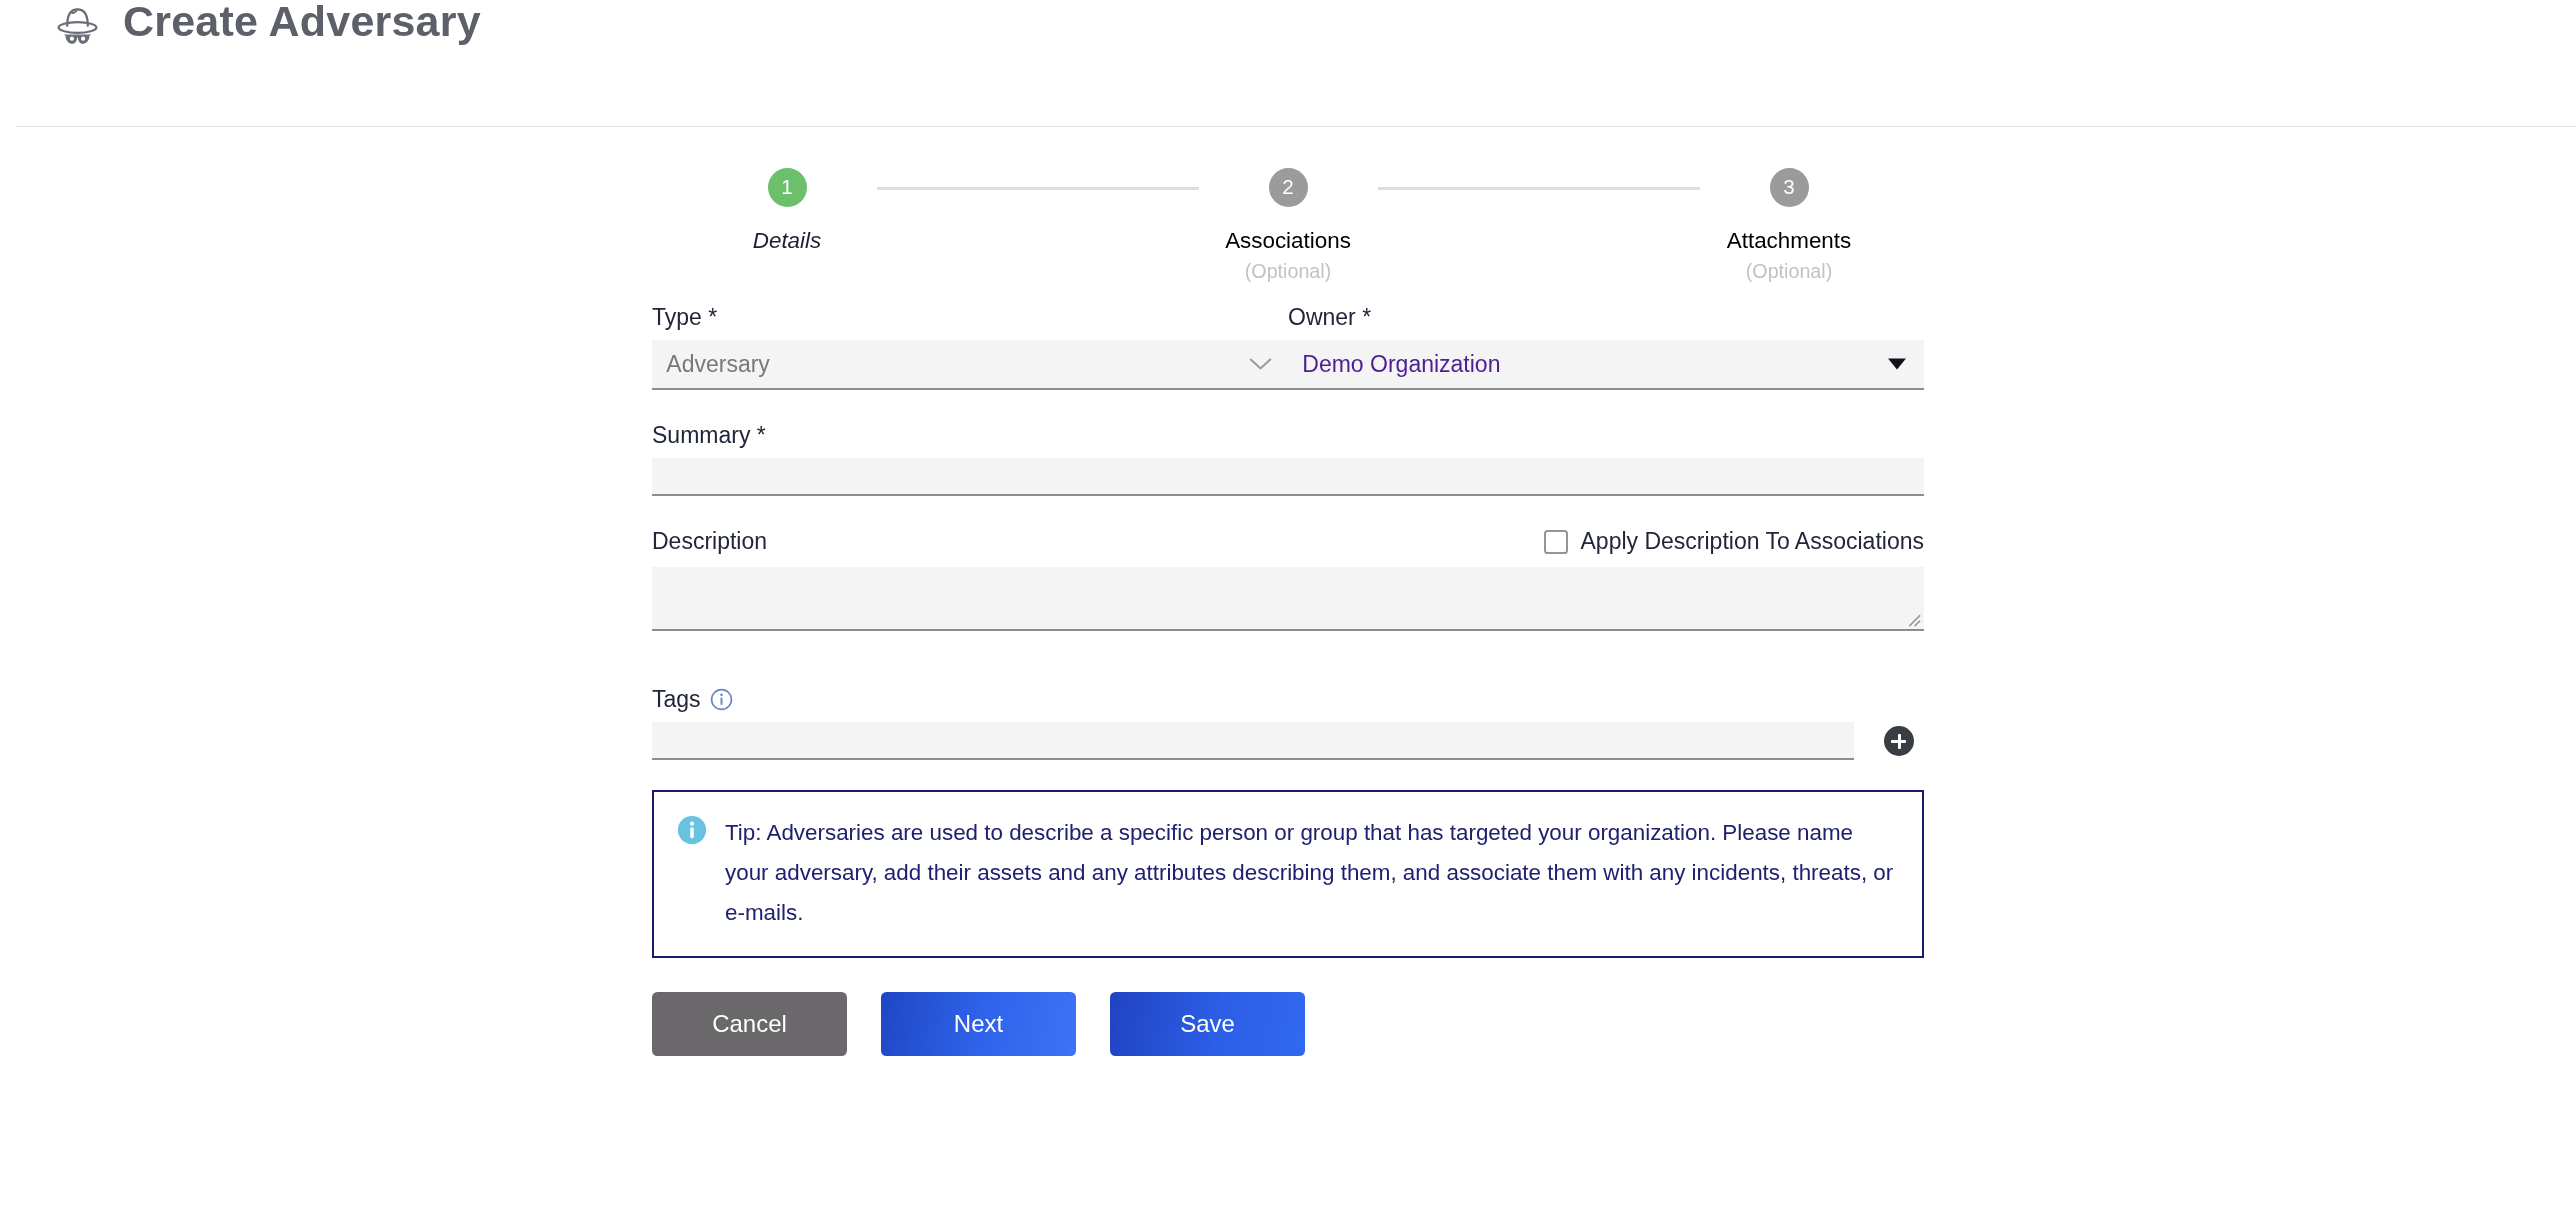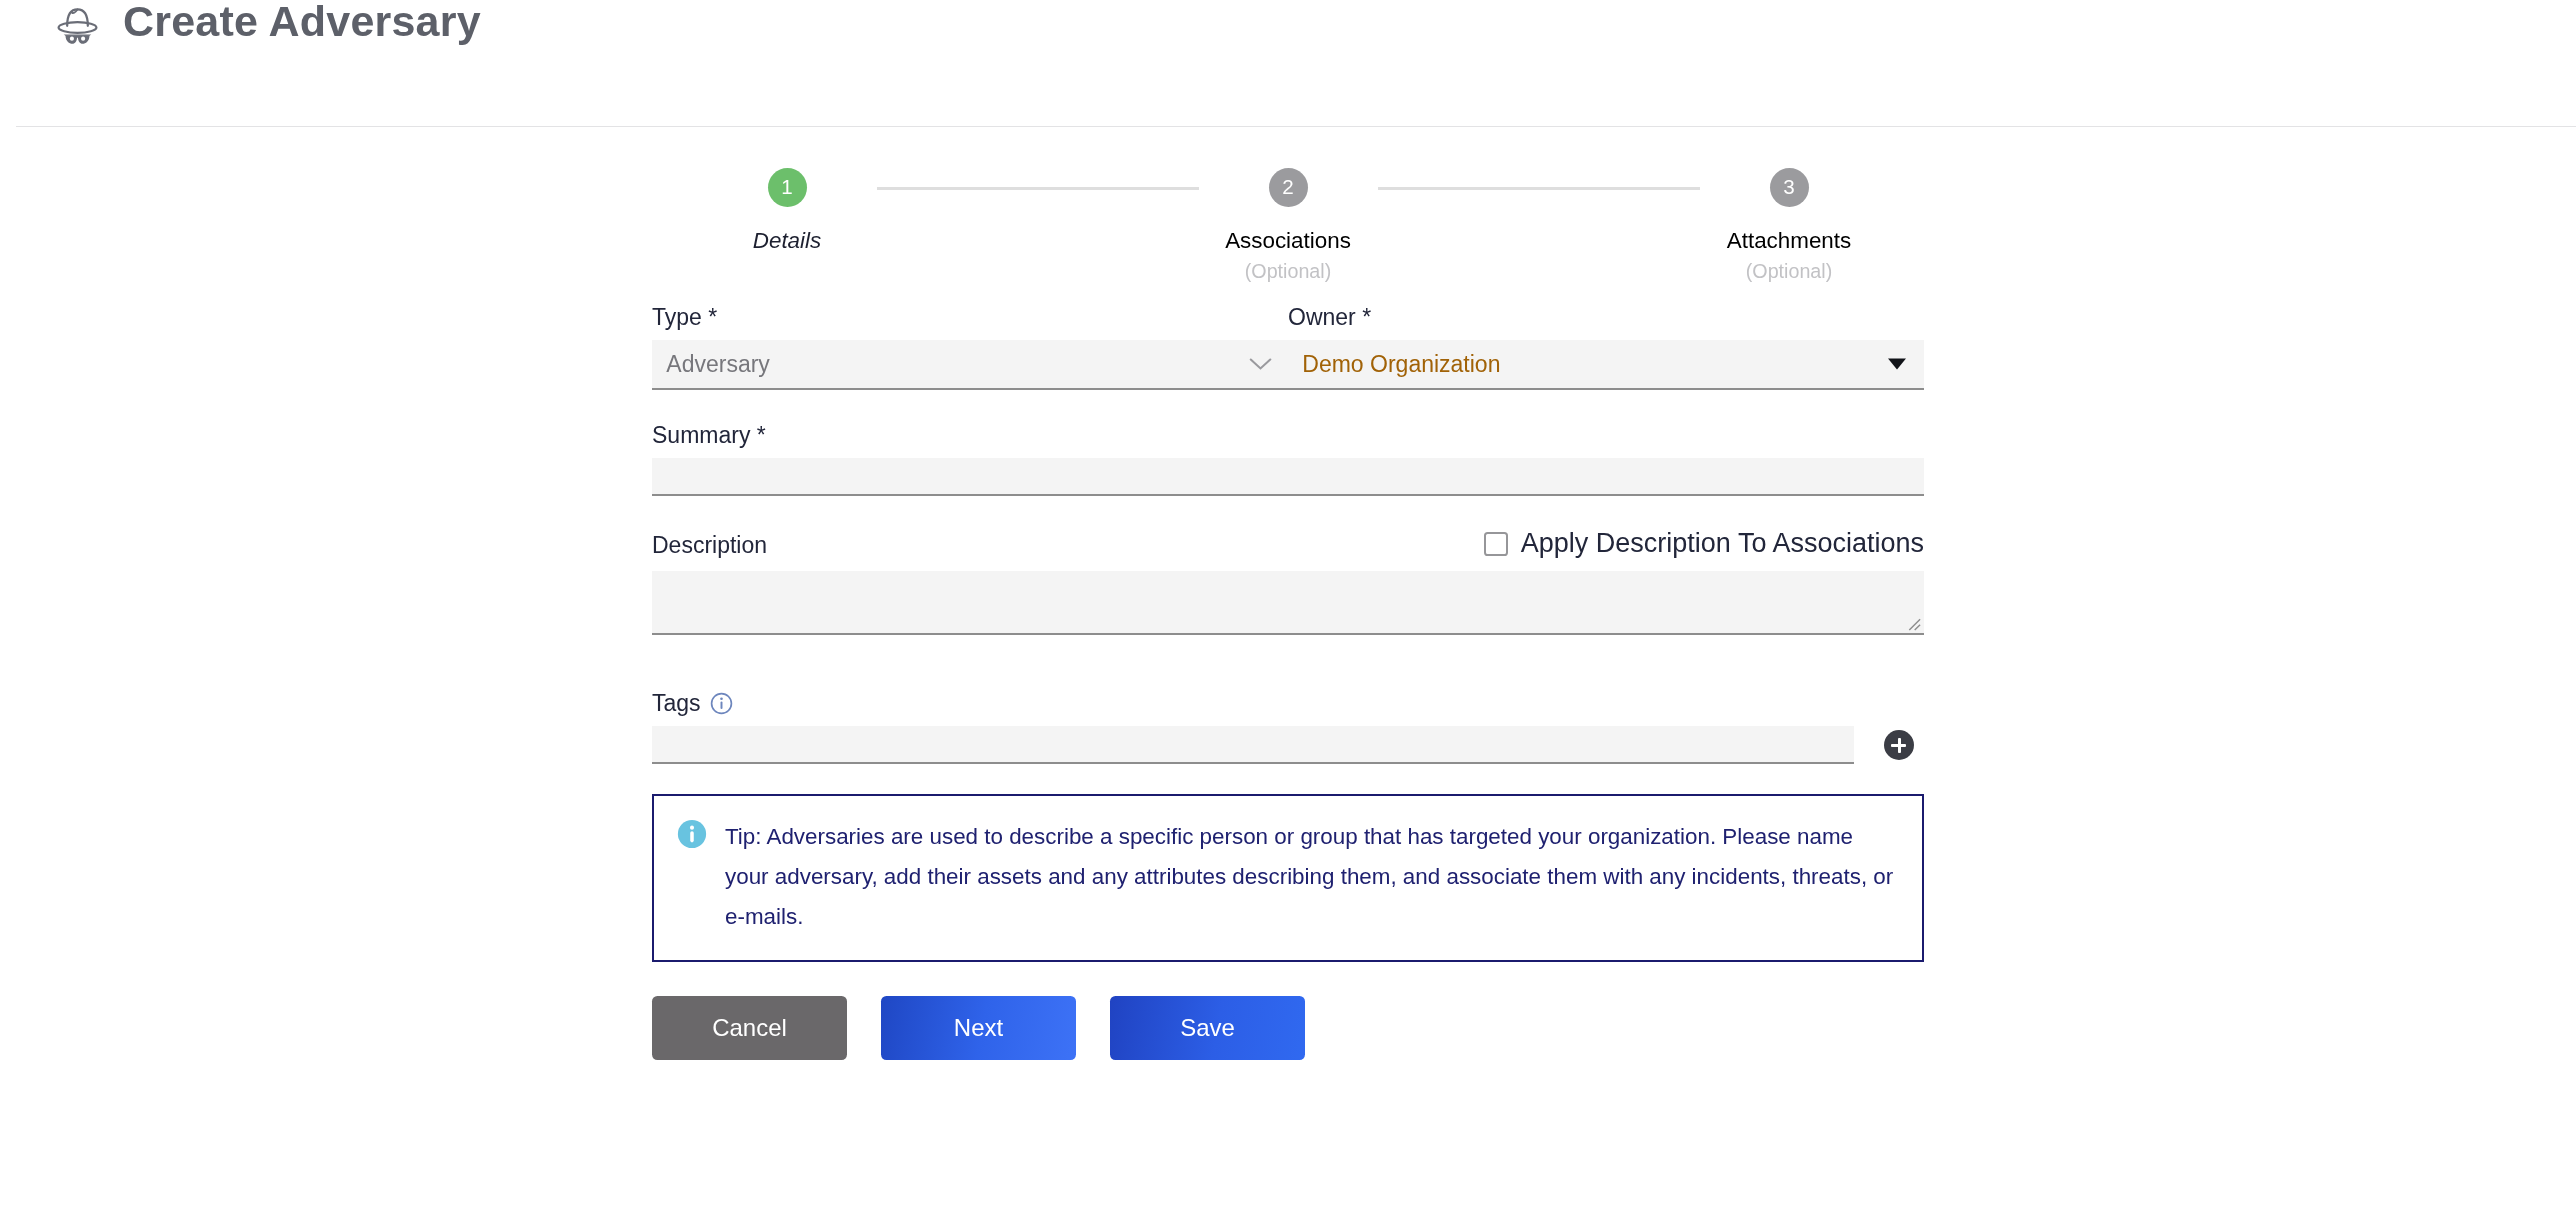--- a/index.html
+++ b/index.html
@@ -114,21 +114,21 @@
     position: relative;
     background: #f4f4f4;
     border-bottom: 2.7px solid #8d8d8d;
     height: 50px;
     display: flex;
     align-items: center;
     padding: 0 14.3px;
   }
   .ctl-text {
     font-size: 23px;
-    color: #a16207;
+    color: #4c1d95;
     white-space: nowrap;
     overflow: hidden;
     text-overflow: ellipsis;
   }
   .ctl-text.muted { color: #77777c; }
 
   .chev {
     position: absolute;
     right: 16px; top: 50%;
     transform: translateY(-50%);
@@ -175,21 +175,21 @@
     gap: 12.5px;
   }
   .checkbox {
     width: 24px; height: 24px;
     border: 2.7px solid #969699;
     border-radius: 3.6px;
     background: #ffffff;
     flex: 0 0 24px;
   }
   .check-label {
-    font-size: 27px;
+    font-size: 23px;
     color: #22263a;
     white-space: nowrap;
     text-align: center;
   }
 
   .desc-head {
     display: flex;
     align-items: flex-end;
     justify-content: space-between;
     margin-bottom: 12px;

